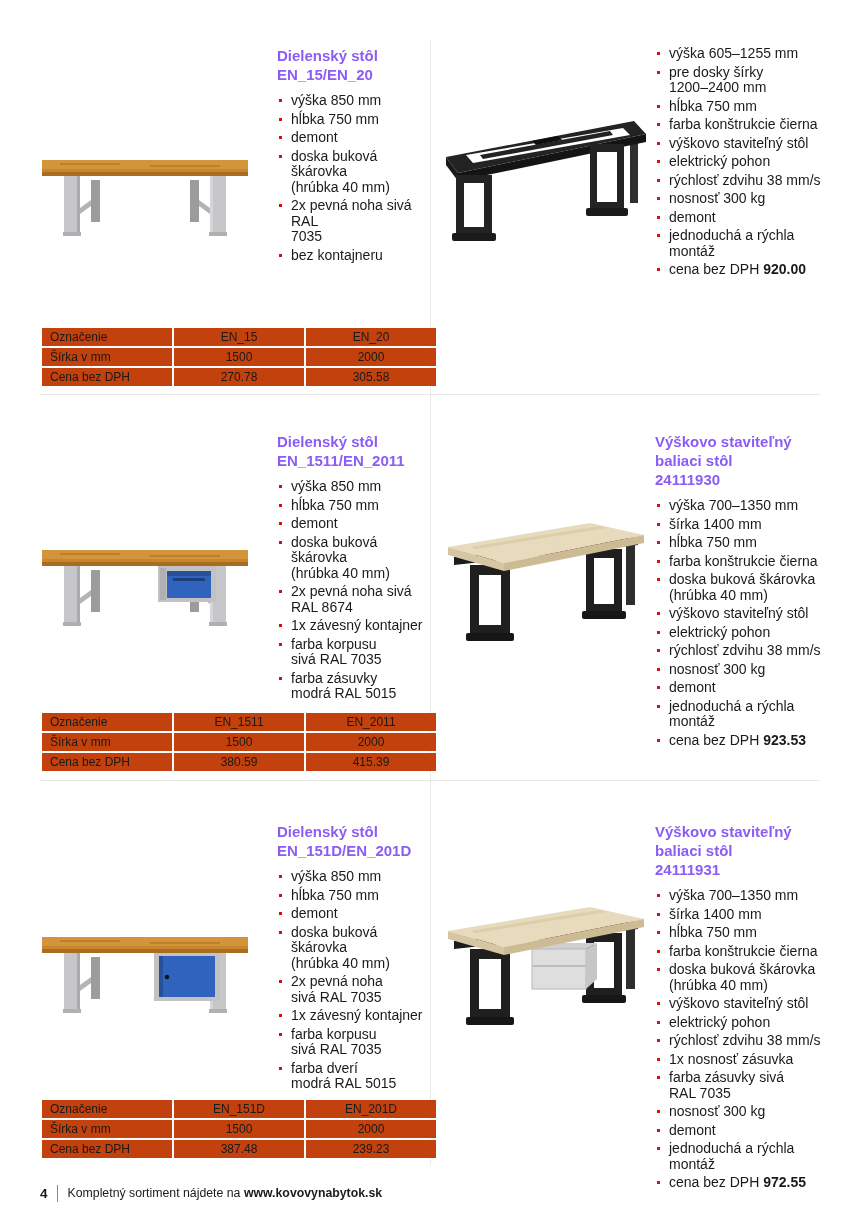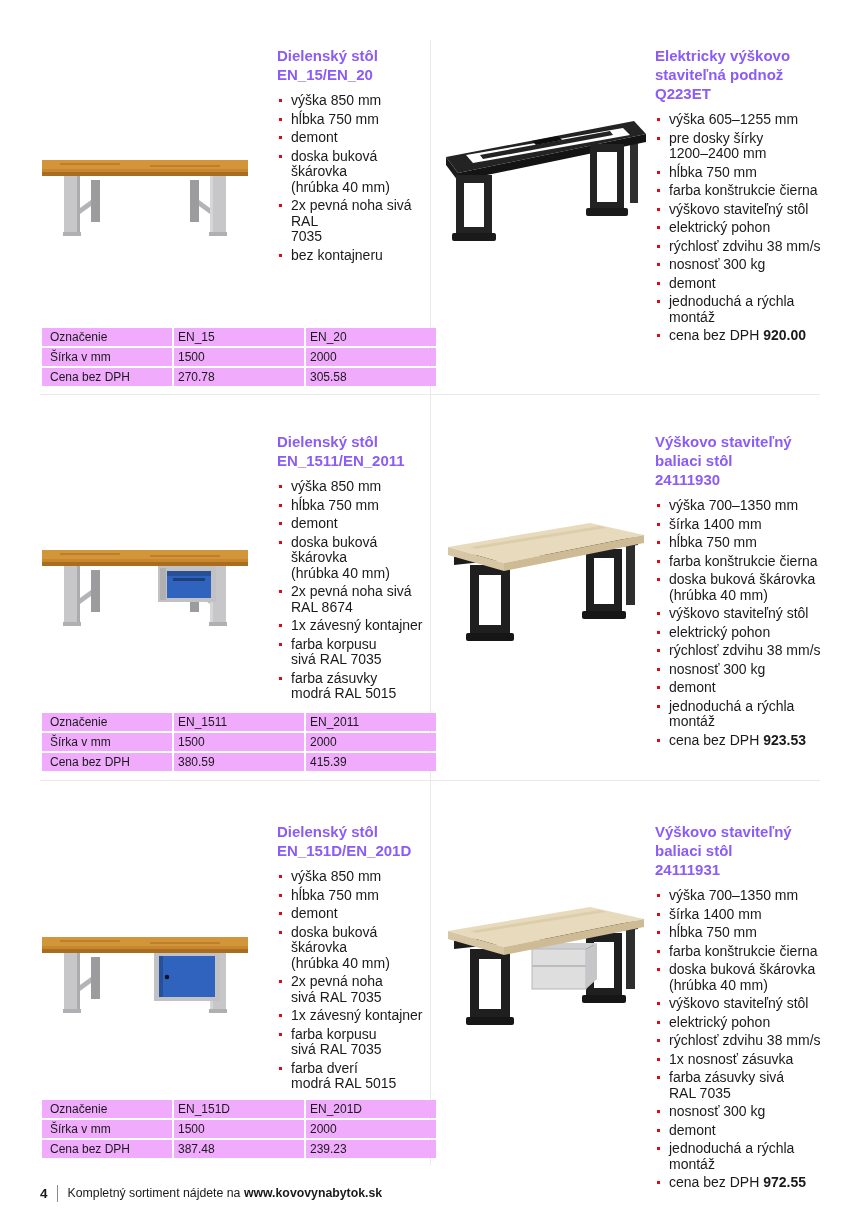--- a/index.html
+++ b/index.html
@@ -51,24 +51,24 @@
   }
   ul.specs .b-text{white-space:pre-line;}
   ul.specs b{font-weight:bold;}
 
   .table-wrap{position:absolute;left:0;width:380px;}
   #c1 .table-wrap{top:306px;}
   #c3 .table-wrap{top:317px;}
   #c5 .table-wrap{top:318px;}
   table.spec-table{border-collapse:separate;border-spacing:2px;width:380px;table-layout:fixed;}
   table.spec-table td{
-    background:#f0abfc;font-size:12px;height:16px;padding:1px 4px;vertical-align:middle;
+    background:#c2410c;font-size:12px;height:16px;padding:1px 4px;vertical-align:middle;
   }
   table.spec-table td.lbl{width:118px;text-align:left;padding-left:8px;}
-  table.spec-table td.val{width:122px;}
+  table.spec-table td.val{width:122px;text-align:center;}
   table.spec-table tr:last-child td.val{font-weight:normal;}
 
   .footer{
     position:absolute;left:40px;top:1183px;display:flex;align-items:center;height:20px;
   }
   .footer .pnum{font-weight:bold;font-size:13.5px;}
   .footer .fsep{width:1px;height:17px;background:#8a8a8a;margin:0 10px 0 9px;}
   .footer .ftext{font-size:12.3px;}
   .footer .furl{font-weight:bold;}
 </style>
@@ -150,23 +150,20 @@
       <polygon points="6,58 18,74 18,82 6,66" fill="#1a1a1a"></polygon>
       <rect x="16" y="76" width="36" height="62" fill="#232323"></rect>
       <rect x="24" y="84" width="20" height="44" fill="#ffffff"></rect>
       <rect x="12" y="134" width="44" height="8" fill="#1a1a1a" rx="2"></rect>
       <rect x="150" y="45" width="34" height="68" fill="#232323"></rect>
       <rect x="157" y="53" width="20" height="50" fill="#ffffff"></rect>
       <rect x="146" y="109" width="42" height="8" fill="#1a1a1a" rx="2"></rect>
     </svg>
   </div>
   <div class="text">
-    <h2 class="title">Elektricky výškovo
-staviteľná podnož
-Q223ET</h2>
     <ul class="specs">
 
     <li><span class="b-text">výška 605–1255 mm</span></li>
         <li><span class="b-text">pre dosky šírky
 1200–2400 mm</span></li>
         <li><span class="b-text">hĺbka 750 mm</span></li>
         <li><span class="b-text">farba konštrukcie čierna</span></li>
         <li><span class="b-text">výškovo staviteľný stôl</span></li>
         <li><span class="b-text">elektrický pohon</span></li>
         <li><span class="b-text">rýchlosť zdvihu 38 mm/s</span></li>

